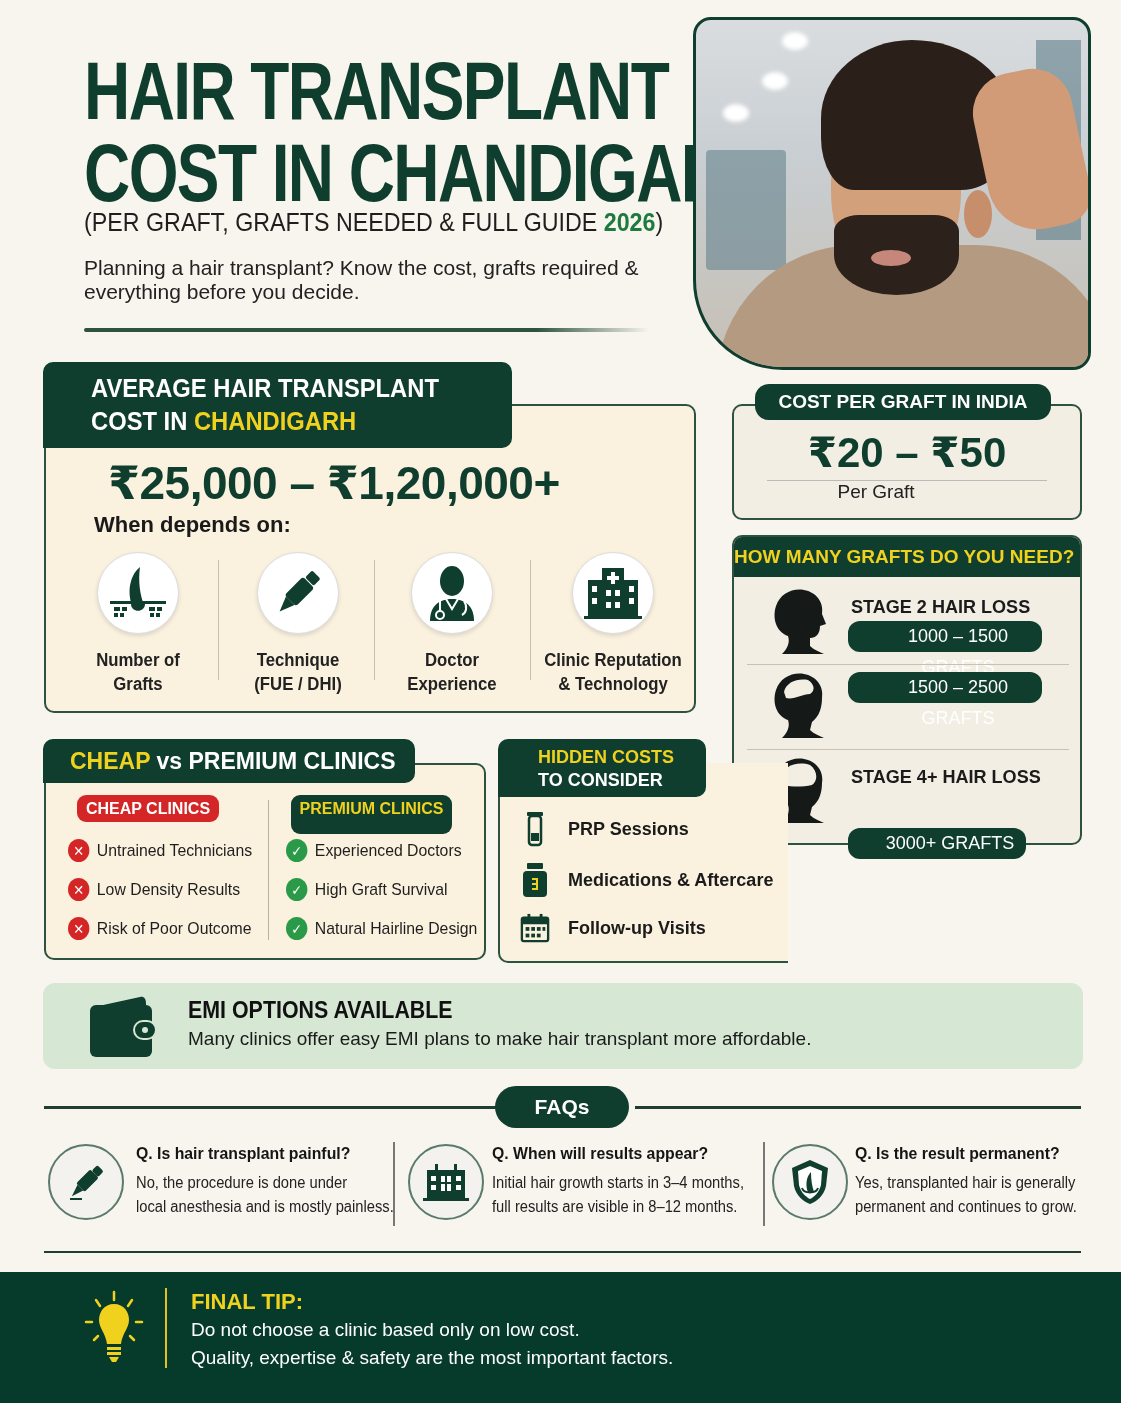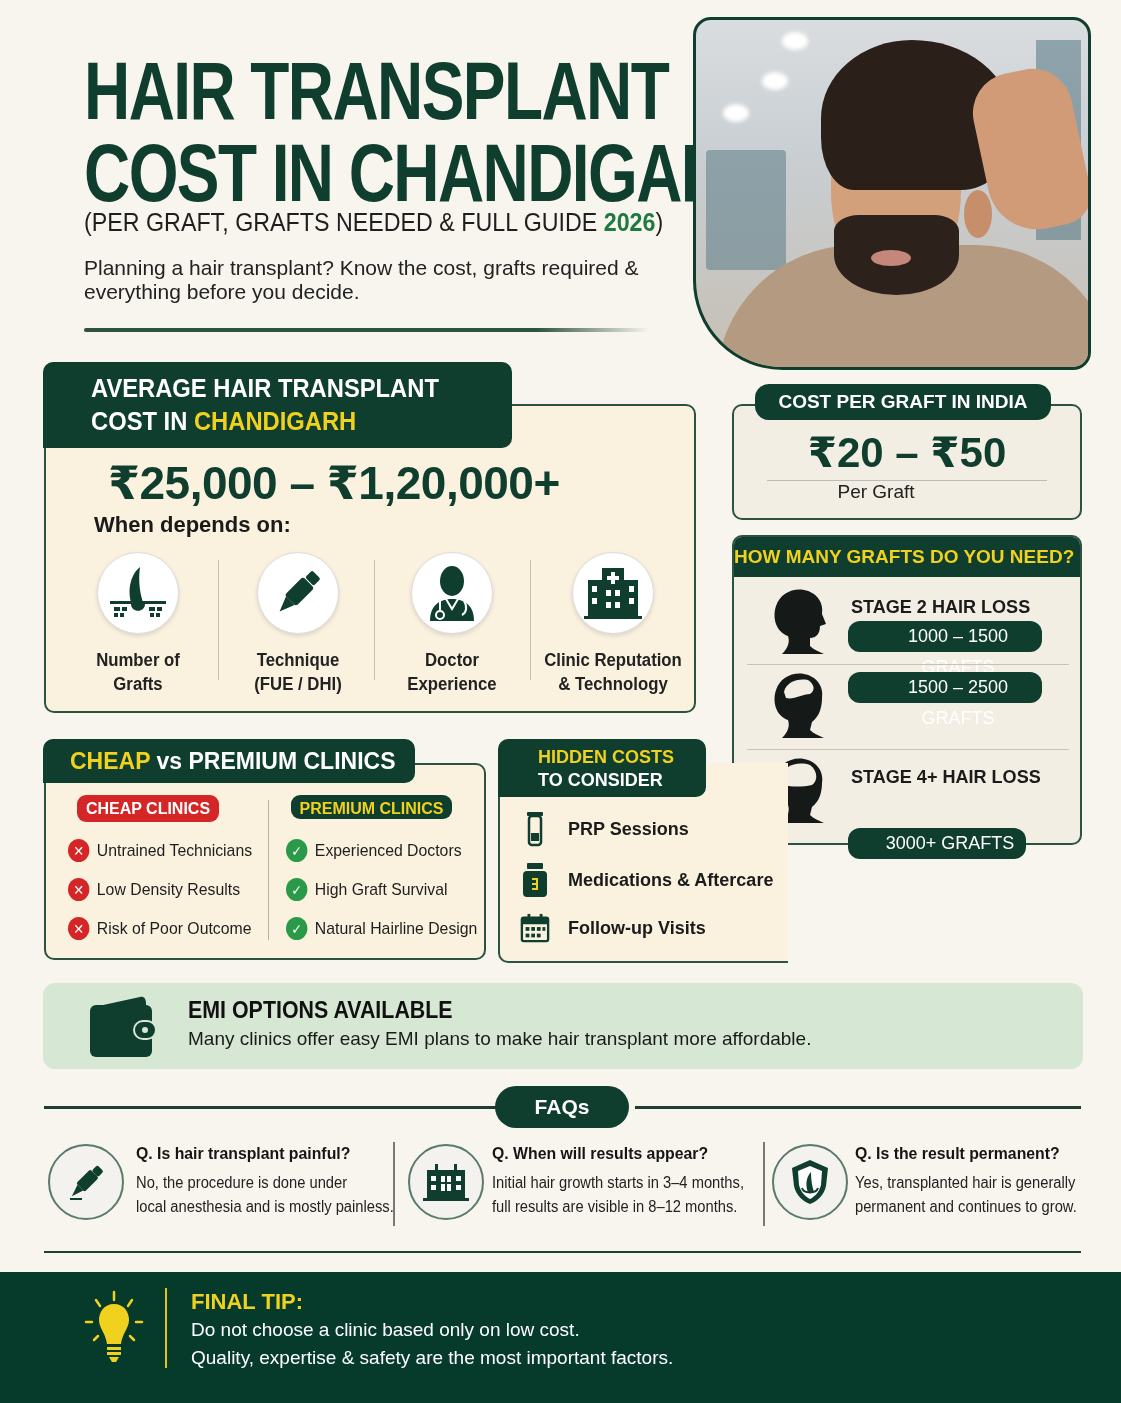--- a/index.html
+++ b/index.html
@@ -67,21 +67,21 @@
   .stage-title { left: 851px; font-size: 19px; font-weight: 700; color: #1b1b1b; transform: scaleX(0.95); transform-origin: left; white-space: nowrap; }
   .stage-pill { left: 848px; height: 31px; background: var(--g); border-radius: 12px; color: #fff; font-size: 18px; line-height: 31px; text-align: center; padding-left: 26px; }
   .stage-sep { left: 747px; width: 322px; height: 1px; background: #c9c2b3; }
   .head-icon { left: 770px; width: 58px; height: 68px; }
 
   
   .cvp-card { left: 44px; top: 763px; width: 442px; height: 197px; background: var(--cream); border: 2px solid #2d5240; border-radius: 10px; }
   .cvp-tab { left: 43px; top: 739px; width: 372px; height: 44px; background: var(--g); border-radius: 10px 10px 10px 0; color: #fff; font-weight: 700; font-size: 23px; line-height: 44px; padding-left: 27px; white-space: nowrap; }
   .cvp-tab .hl { color: var(--y); }
   .pill-cheap { left: 77px; top: 795px; width: 142px; height: 27px; background: #d42626; border-radius: 9px; color: #fff; font-weight: 700; font-size: 16px; text-align: center; line-height: 27px; }
-  .pill-prem { left: 291px; top: 795px; width: 161px; height: 24px; background: var(--g); border-radius: 9px; color: var(--y); font-weight: 700; font-size: 16px; text-align: center; line-height: 27px; }
+  .pill-prem { left: 291px; top: 795px; width: 161px; height: 39px; background: var(--g); border-radius: 9px; color: var(--y); font-weight: 700; font-size: 16px; text-align: center; line-height: 27px; }
   .cvp-sep { left: 268px; top: 800px; width: 1px; height: 140px; background: #b9b0a0; }
   .cvp-item { font-size: 17px; color: #1e1e1e; display: flex; align-items: center; gap: 8px; white-space: nowrap; transform: scaleX(0.93); transform-origin: left; }
   .badge { width: 23px; height: 23px; border-radius: 50%; display: inline-flex; align-items: center; justify-content: center; color: #fff; font-weight: 700; font-size: 14px; flex: none; }
   .badge.x { background: #d42626; }
   .badge.ok { background: #2a9a48; }
 
   
   .hc-card { left: 498px; top: 763px; width: 290px; height: 200px; background: var(--cream); border: 2px solid #2d5240; border-right: none; border-top: none; border-radius: 10px 0 0 10px; }
   .hc-tab { left: 498px; top: 739px; width: 208px; height: 58px; background: var(--g); border-radius: 10px 10px 10px 0; padding: 7px 0 0 40px; }
   .hc-tab .l1 { color: var(--y); font-weight: 700; font-size: 18px; line-height: 23px; }

